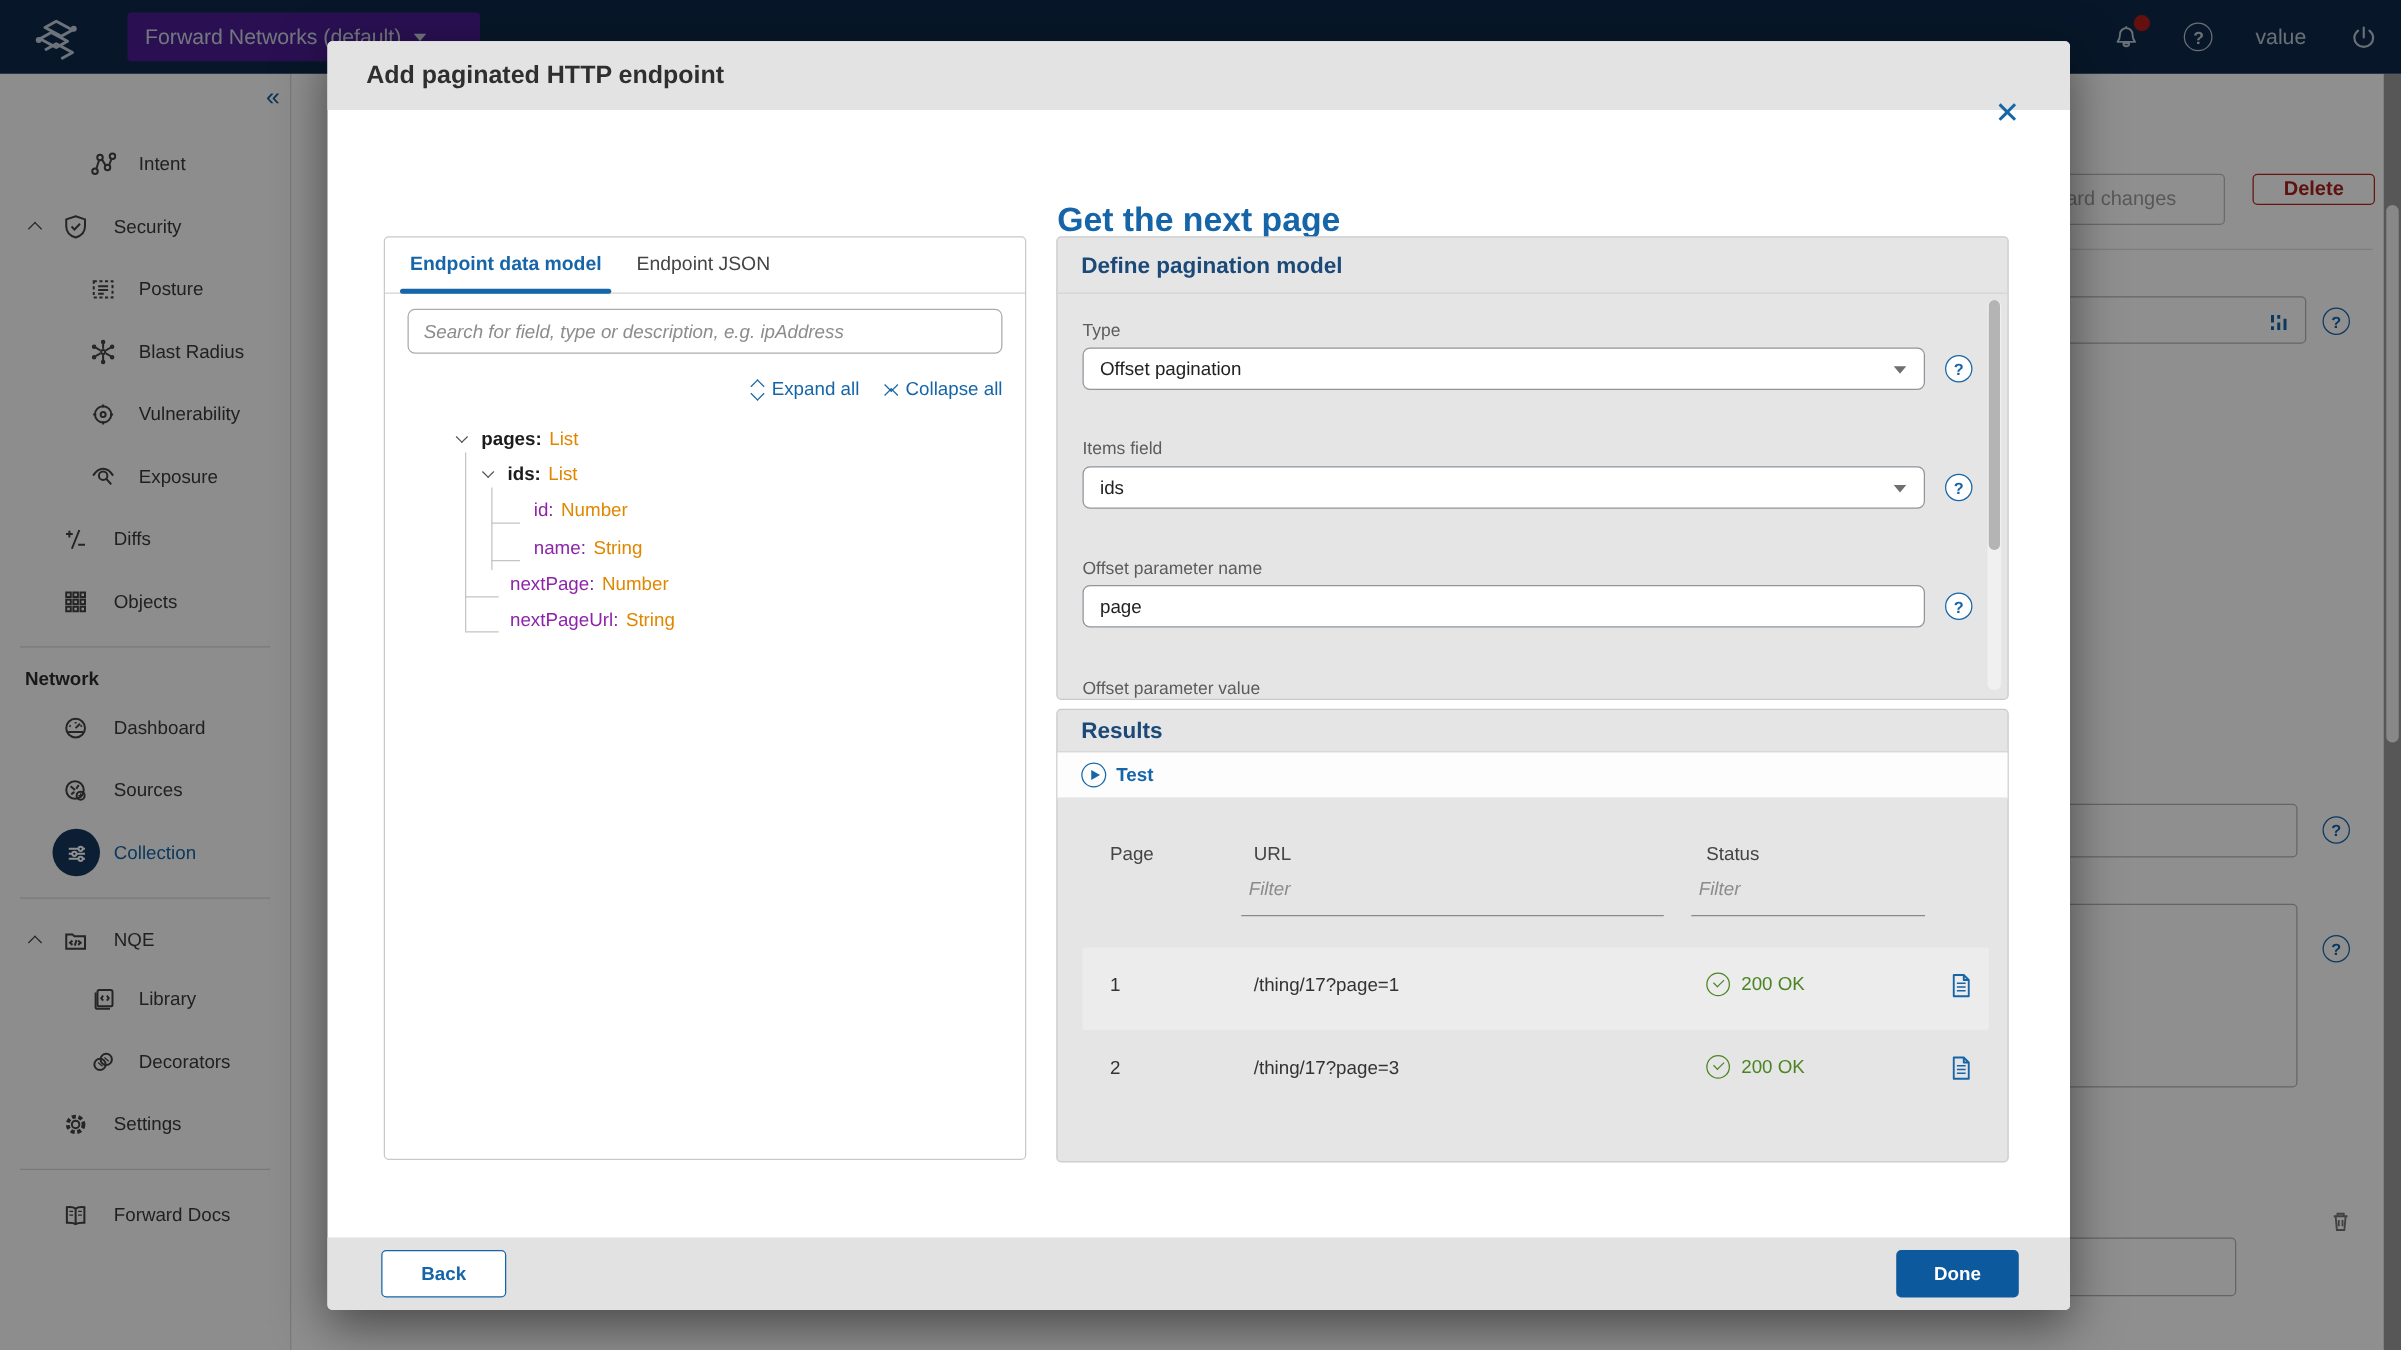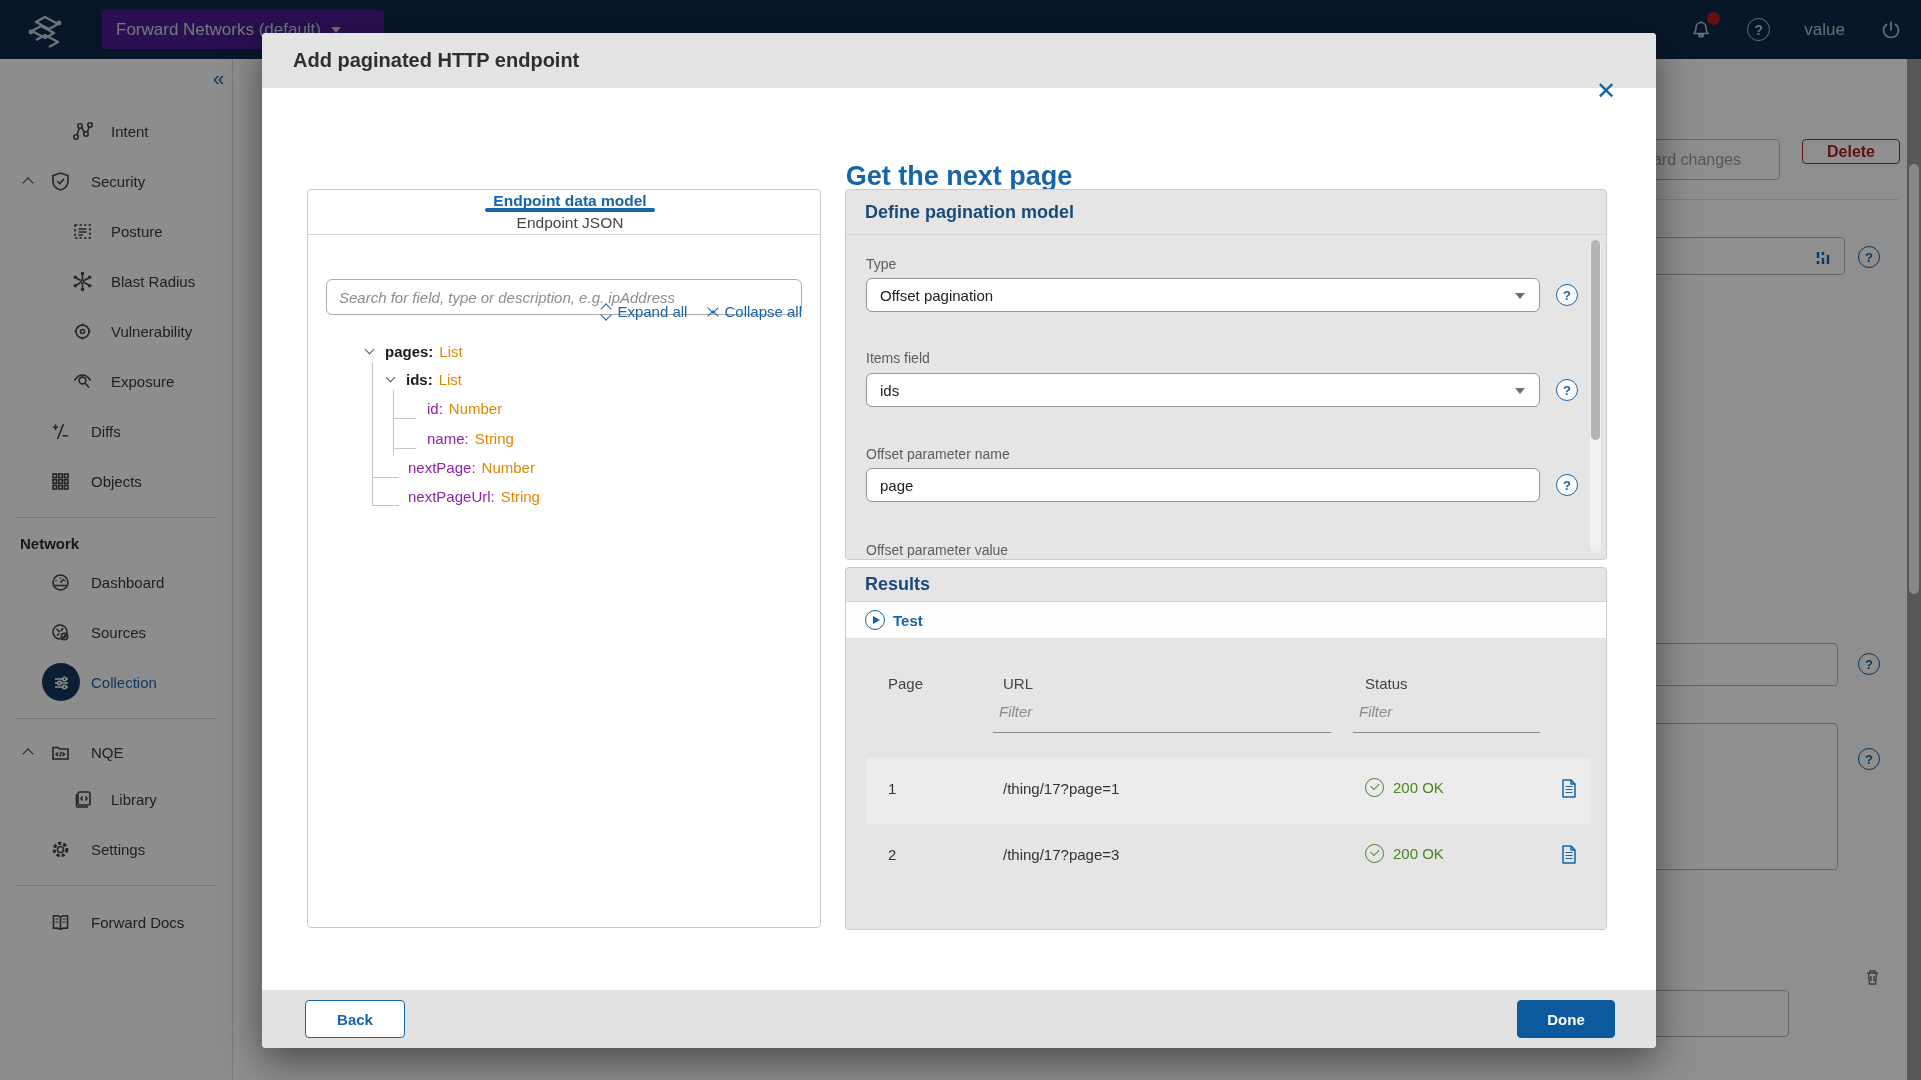--- a/index.html
+++ b/index.html
@@ -47,27 +47,27 @@
   #overlay { position:absolute; left:0; top:0; width:1921px; height:1080px; background:rgba(0,0,0,0.44); z-index:50; }
   #modal { position:absolute; left:262px; top:33px; width:1394px; height:1015px; background:#fff; border-radius:4px; z-index:60;
     box-shadow:0 12px 40px rgba(0,0,0,0.5); }
   #m-header { position:absolute; left:0; top:0; width:100%; height:55px; background:#e3e3e3; border-radius:4px 4px 0 0;
     display:flex; align-items:center; padding-left:31px; font-size:20px; font-weight:bold; color:#2f2f2f; }
   #m-close { position:absolute; right:40px; top:46px; color:#1565a8; font-size:24px; line-height:1; cursor:pointer; font-weight:normal; z-index:61; }
   #m-heading { position:absolute; left:0; top:128px; width:100%; text-align:center; font-size:27px; font-weight:bold; color:#1565a8; }
 
   
   #lpanel { position:absolute; left:45px; top:156px; width:514px; height:739px; border:1px solid #c9c9c9; border-radius:4px; }
-  .tabbar { position:absolute; left:0; top:0; width:100%; height:45px; border-bottom:1px solid #d4d4d4; display:flex; align-items:center;flex-direction:column; }
+  .tabbar { position:absolute; left:0; top:0; width:100%; height:45px; border-bottom:1px solid #d4d4d4; display:flex; align-items:center; }
   .tab { margin-left:12px; padding:0 8px; height:45px; display:flex; align-items:center; font-size:15.5px; color:#454545; cursor:pointer; position:relative; }
   .tab.active { color:#1565a8; font-weight:bold; }
   .tab.active::after { content:""; position:absolute; left:0; right:0; bottom:0; height:4px; border-radius:3px; background:#1565a8; }
   .search-wrap { position:absolute; left:18px; top:57px; width:476px; }
   .search-wrap input { width:100%; height:36px; border:1px solid #ababab; border-radius:6px; padding:0 12px; font-size:15px;
-    font-style:italic; color:#333; font-family:"Liberation Sans",sans-serif;margin-top:32px; }
+    font-style:italic; color:#333; font-family:"Liberation Sans",sans-serif; }
   .search-wrap input::placeholder { color:#8c8c8c; font-style:italic; }
   .exp-row { position:absolute; right:18px; top:113px; display:flex; gap:22px; }
   .lnk { display:flex; align-items:center; gap:7px; color:#1565a8; font-size:15px; cursor:pointer; }
   .dchev { width:8px; height:8px; border-right:1.7px solid #1565a8; border-bottom:1.7px solid #1565a8; display:block; }
   .dc-up { transform:rotate(-135deg); margin-bottom:-1px; } .dc-dn { transform:rotate(45deg); margin-top:-1px; }
   .dstack { display:flex; flex-direction:column; align-items:center; }
 
   .tree { position:absolute; left:0; top:150px; width:100%; }
   .t-row { position:absolute; height:22px; display:flex; align-items:center; font-size:15px; }
   .t-chev { width:7px; height:7px; border-right:1.6px solid #555; border-bottom:1.6px solid #555; transform:rotate(45deg); margin-right:12px; margin-top:-3px; }
@@ -338,20 +338,26 @@
       <svg class="icn" viewBox="0 0 21 21">
           <use href="#i-nqe"></use>
         </svg>
       <span class="s-label">NQE</span>
       </div>
     <div class="s-item ind-sub">
       <svg class="icn" viewBox="0 0 21 21">
           <use href="#i-library"></use>
         </svg>
       <span class="s-label">Library</span>
+      </div>
+    <div class="s-item ind-sub">
+      <svg class="icn" viewBox="0 0 21 21">
+          <use href="#i-decorators"></use>
+        </svg>
+      <span class="s-label">Decorators</span>
       </div>
     <div class="s-item ind-top">
       <svg class="icn" viewBox="0 0 21 21">
           <use href="#i-settings"></use>
         </svg>
       <span class="s-label">Settings</span>
       </div>
     <div class="s-div"></div>
     <div class="s-item ind-top">
       <svg class="icn" viewBox="0 0 21 21">

